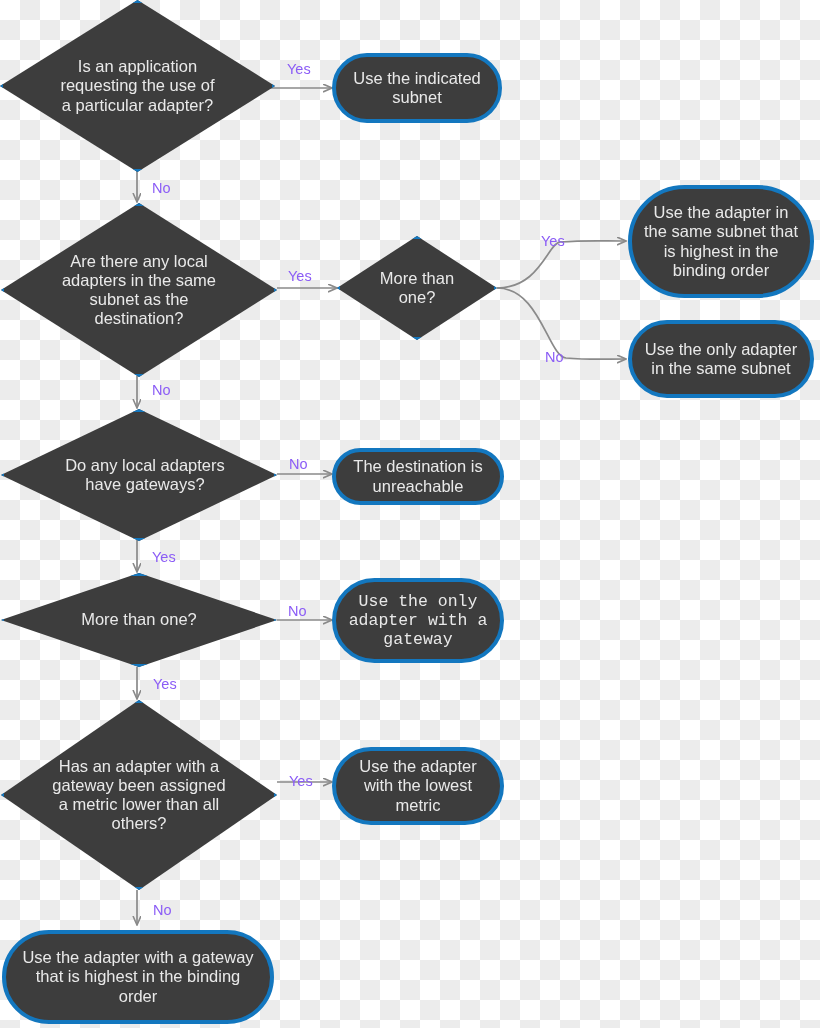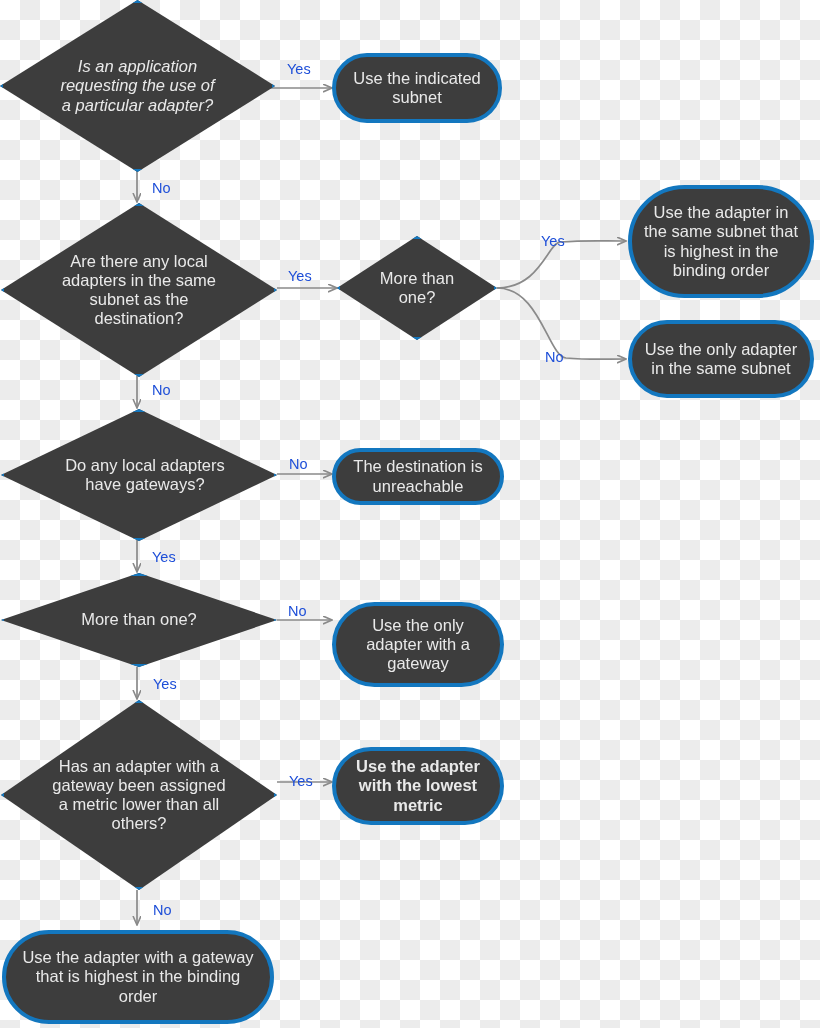--- a/index.html
+++ b/index.html
@@ -57,21 +57,21 @@
   }
   .decision .dtext {
     display: block;
     width: 62%;
     overflow: visible;
     white-space: normal;
   }
   .edge-label {
     position: absolute;
     font-size: 14.5px;
-    color: #1d4ed8;
+    color: #8b5cf6;
     white-space: nowrap;
     line-height: 1;
   }
 </style>
 </head>
 <body>
 
 <div id="canvas">
 
   <svg id="wires" viewBox="0 0 820 1028" xmlns="http://www.w3.org/2000/svg">
@@ -89,21 +89,21 @@
       <path d="M497,288 C540,288 548,356 566,358 C590,360 604,359 626,359"></path>
       <path d="M277,474 L332,474"></path>
       <path d="M137,540 L137,572"></path>
       <path d="M277,620 L332,620"></path>
       <path d="M137,667 L137,699"></path>
       <path d="M277,782 L332,782"></path>
       <path d="M137,890 L137,925"></path>
     </g>
   </svg>
 
-  <div class="node decision" style="left:0px; top:0px; width:275px; height:172px;font-style:italic;">
+  <div class="node decision" style="left:0px; top:0px; width:275px; height:172px;">
     <span class="dtext">Is an application requesting the use of a particular adapter?</span>
   </div>
 
   <div class="node terminator" style="left:332px; top:53px; width:170px; height:70px;">
     <span>Use the indicated subnet</span>
   </div>
 
   <div class="node decision" style="left:1px; top:203px; width:276px; height:174px;justify-content:center;">
     <span class="dtext">Are there any local adapters in the same subnet as the destination?</span>
   </div>
@@ -125,29 +125,29 @@
   </div>
 
   <div class="node terminator" style="left:332px; top:448px; width:172px; height:57px;">
     <span>The destination is unreachable</span>
   </div>
 
   <div class="node decision" style="left:1px; top:573px; width:276px; height:94px;">
     <span class="dtext">More than one?</span>
   </div>
 
-  <div class="node terminator" style="left:332px; top:602px; width:172px; height:85px;">
+  <div class="node terminator" style="left:332px; top:578px; width:172px; height:85px;font-family:Liberation Mono, monospace;">
     <span>Use the only adapter with a gateway</span>
   </div>
 
   <div class="node decision" style="left:1px; top:700px; width:276px; height:190px;">
     <span class="dtext" style="width:66%;">Has an adapter with a gateway been assigned a metric lower than all others?</span>
   </div>
 
-  <div class="node terminator" style="left:332px; top:747px; width:172px; height:78px;font-weight:bold;">
+  <div class="node terminator" style="left:332px; top:747px; width:172px; height:78px;">
     <span>Use the adapter with the lowest metric</span>
   </div>
 
   <div class="node terminator" style="left:2px; top:930px; width:272px; height:94px;">
     <span>Use the adapter with a gateway that is highest in the binding order</span>
   </div>
 
   <div class="edge-label" style="left:287px; top:62px;">Yes</div>
   <div class="edge-label" style="left:152px; top:181px;">No</div>
   <div class="edge-label" style="left:288px; top:269px;">Yes</div>

